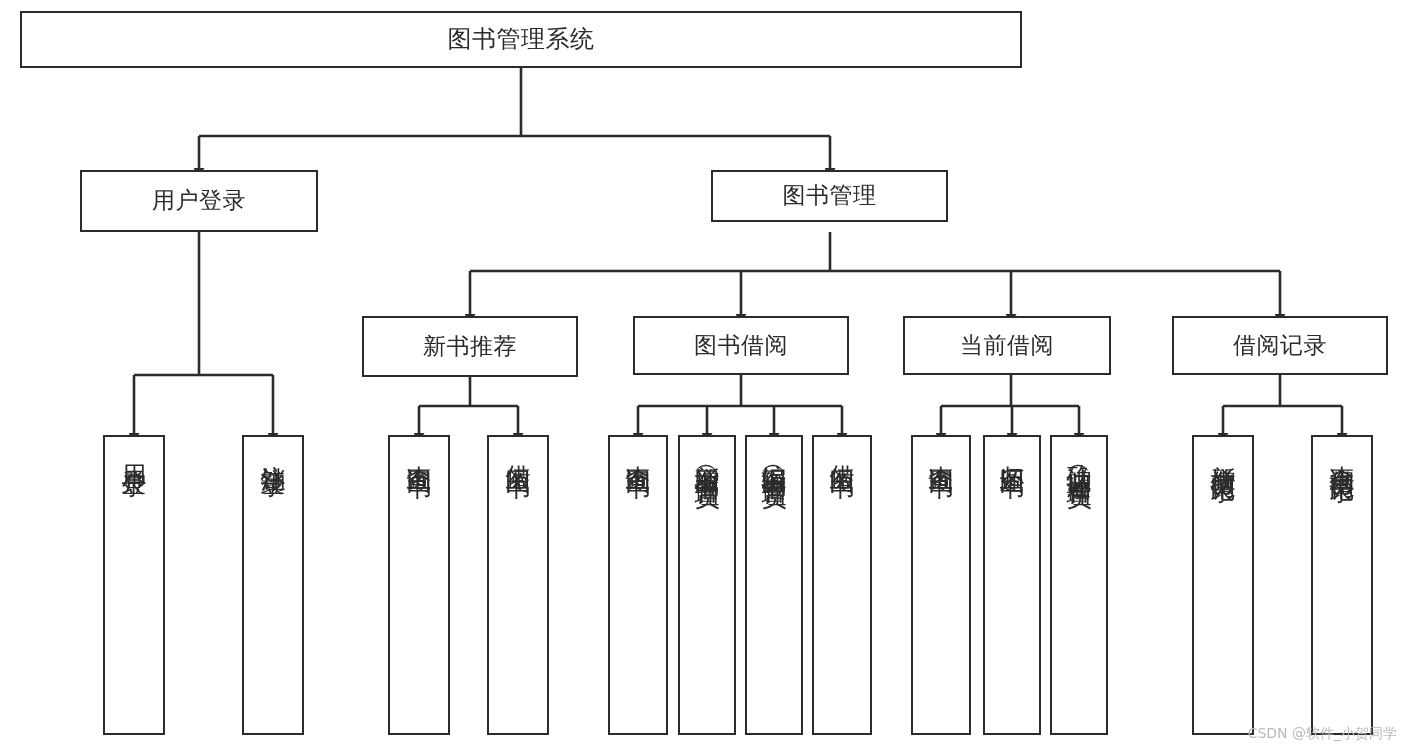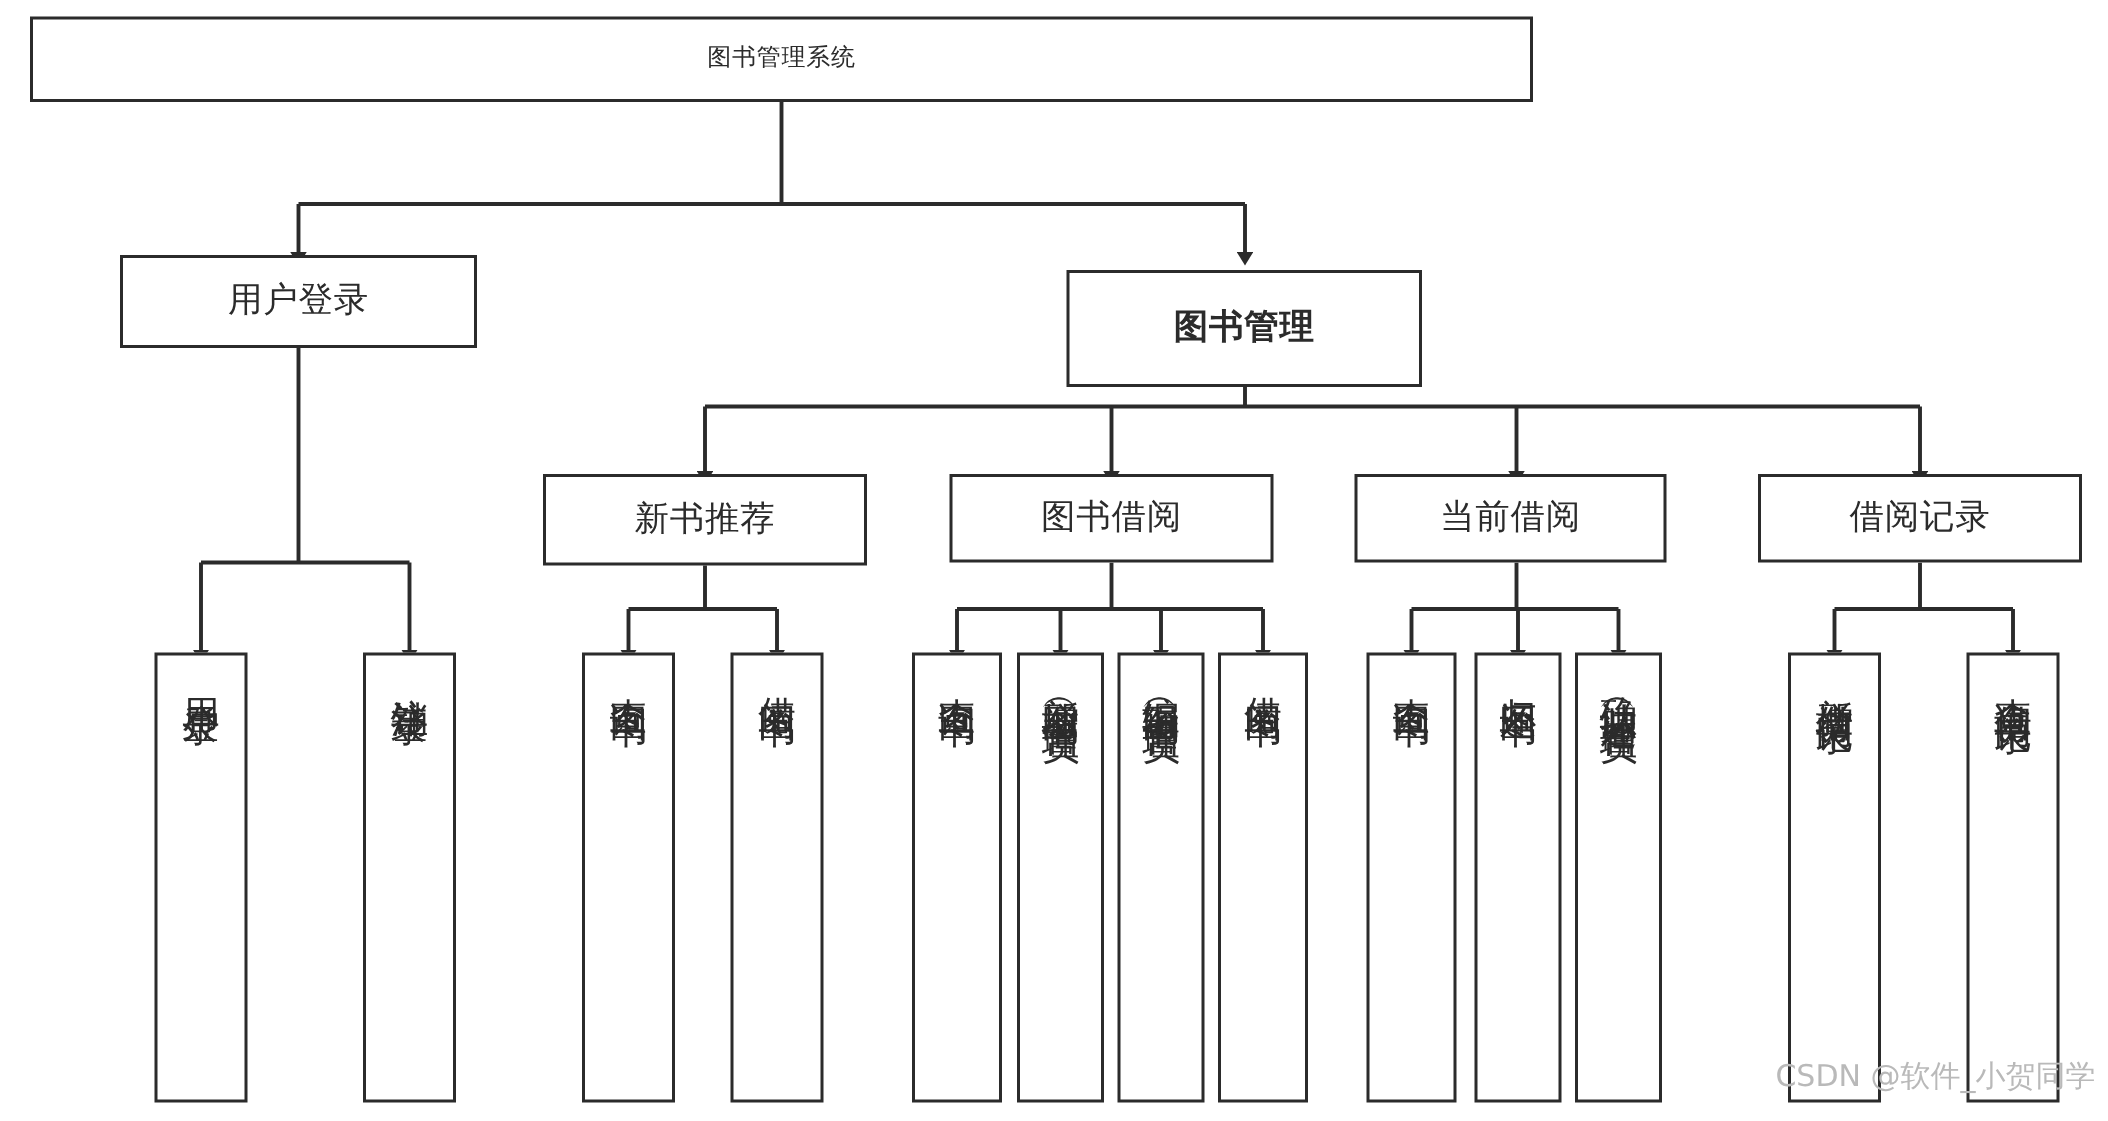--- a/index.html
+++ b/index.html
@@ -41,43 +41,42 @@
     line-height: 1.12;
     white-space: pre;
     text-align: center;
   }
   
   .node.horiz .label {
     font-size: 23px;
     letter-spacing: 0.5px;
   }
   .node.root .label {
-    font-size: 16px;
-    font-family: Liberation Mono, monospace;
+    font-size: 24px;
   }
   
   .node.vert {
     align-items: flex-start;
     justify-content: center;
     padding-top: 8px;
   }
   .node.vert .label {
     writing-mode: vertical-rl;
     text-orientation: upright;
     font-size: 25px;
     line-height: 1;
     letter-spacing: 3px;
     height: auto;
     max-height: 100%;
   }
   #watermark {
     position: absolute;
     right: 8px;
-    bottom: 16px;
-    font-size: 20px;
+    bottom: 4px;
+    font-size: 14px;
     color: #b9b9b9;
     z-index: 5;
     white-space: nowrap;
     font-family: "DejaVu Sans", "Liberation Sans", sans-serif;
   }
 </style>
 </head>
 <body>
 
 <div id="canvas">
@@ -125,21 +124,21 @@
       </g>
   </svg>
 
   <div id="nodes">
       <div class="node horiz root" style="left: 20px; top: 11px; width: 1002px; height: 57px;">
         <span class="label">图书管理系统</span>
       </div>
       <div class="node horiz" style="left: 80px; top: 170px; width: 238px; height: 62px;">
         <span class="label">用户登录</span>
       </div>
-      <div class="node horiz" style="left: 711px; top: 180px; width: 237px; height: 78px; font-weight: bold;">
+      <div class="node horiz" style="left: 711px; top: 170px; width: 237px; height: 52px;">
         <span class="label">图书管理</span>
       </div>
       <div class="node horiz" style="left: 362px; top: 316px; width: 216px; height: 61px;">
         <span class="label">新书推荐</span>
       </div>
       <div class="node horiz" style="left: 633px; top: 316px; width: 216px; height: 59px;">
         <span class="label">图书借阅</span>
       </div>
       <div class="node horiz" style="left: 903px; top: 316px; width: 208px; height: 59px;">
         <span class="label">当前借阅</span>

